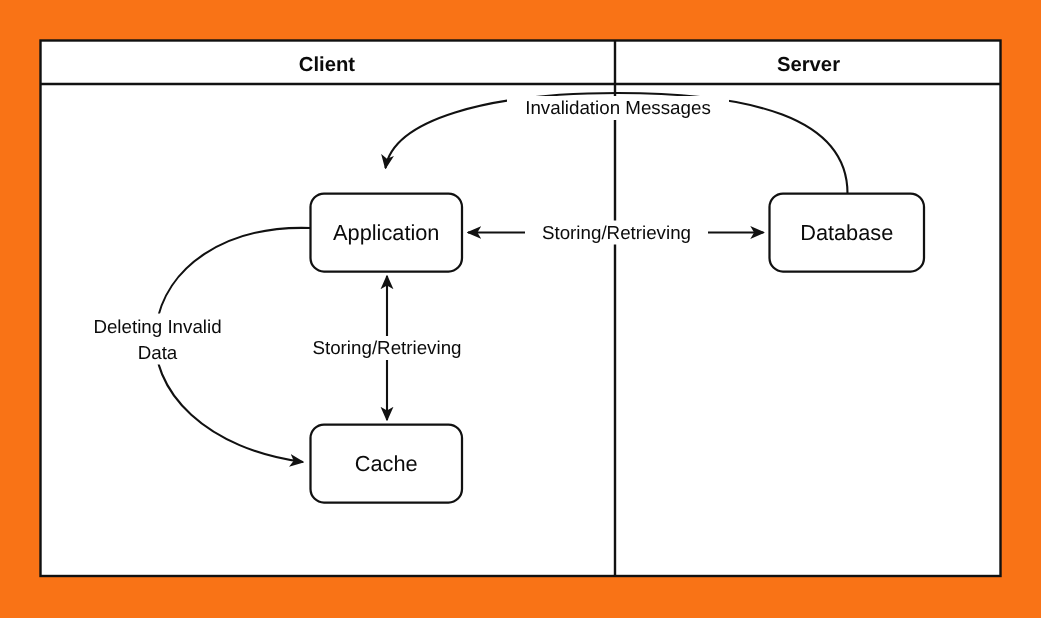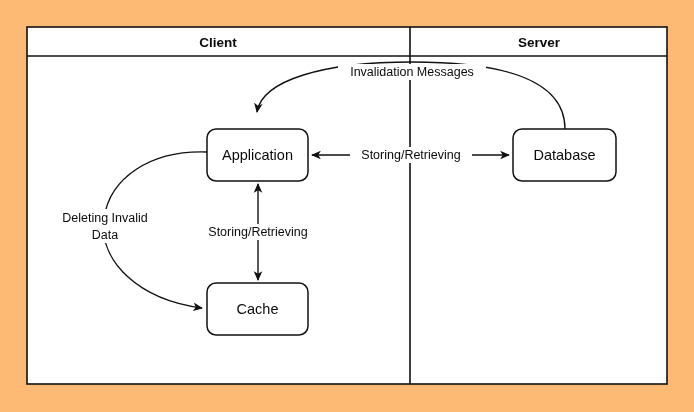--- a/index.html
+++ b/index.html
@@ -10,21 +10,21 @@
   body {
     width: 694px;
     height: 412px;
     font-family: "Liberation Sans", sans-serif;
     overflow: hidden;
   }
   #stage {
     position: relative;
     width: 694px;
     height: 412px;
-    background: #fdba74;
+    background: #f97316;
   }
   #diagram-svg {
     position: absolute;
     left: 0;
     top: 0;
     width: 694px;
     height: 412px;
   }
   .frame-rect {
     fill: #ffffff;

